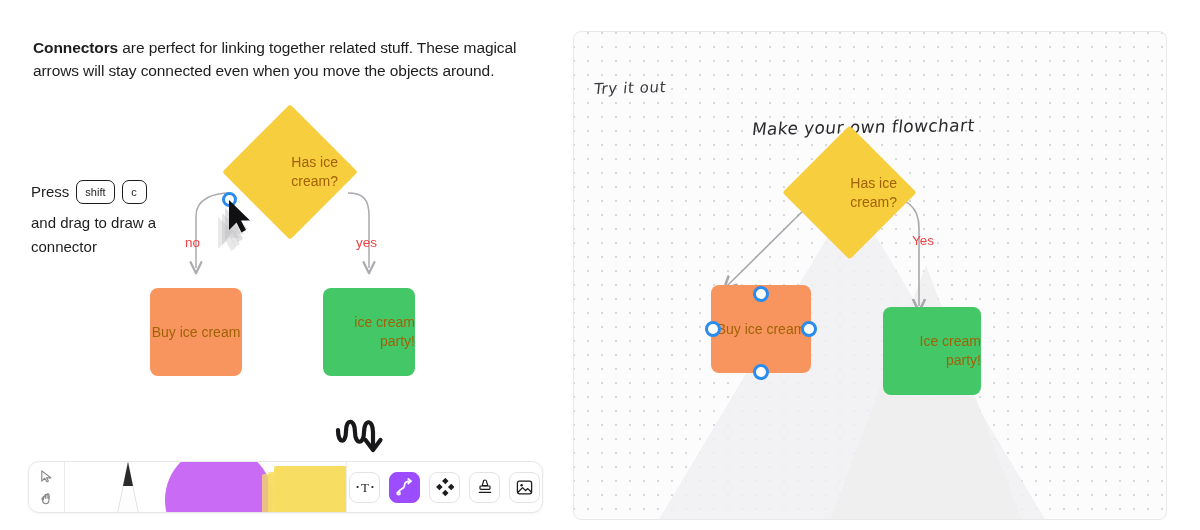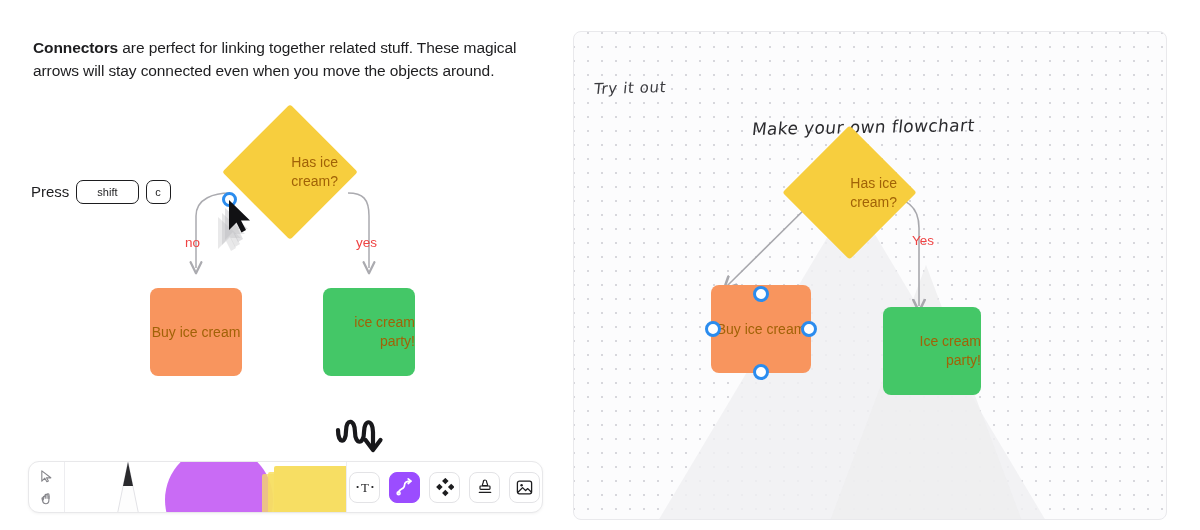--- a/index.html
+++ b/index.html
@@ -48,21 +48,21 @@
   }
   .kbd {
     display: inline-flex;
     align-items: center;
     justify-content: center;
     border: 1.6px solid #1d1d1f;
     border-radius: 7px;
     background: #fff;
     font-size: 11px;
     height: 24px;
-    padding: 0 20px;
+    padding: 0 8px;
     line-height: 1;
     color: #1d1d1f;
   }
   .kbd.key-c { min-width: 25px; padding: 0 6px; }
 
   
   #dblclick-hint {
     position: absolute;
     left: 415px; top: 183px;
     width: 130px;
@@ -248,20 +248,21 @@
 <div id="left-panel">
 
   <p id="intro-paragraph"><span class="strong">Connectors</span><span> are perfect for linking together related stuff. These magical arrows will stay connected even when you move the objects around.</span></p>
 
   <div id="press-hint">
     <div class="kbd-row">
       <span>Press</span>
       <span class="kbd">shift</span>
       <span class="kbd key-c">c</span>
     </div>
+    <div>and drag to draw a connector</div>
   </div>
 
 
   <div id="left-flow">
     <svg width="320" height="260">
       <defs>
         <marker id="ahL" markerWidth="9" markerHeight="9" refX="4.5" refY="4.4" orient="auto">
           <path d="M0.6,0.8 L8,4.4 L0.6,8" fill="none" stroke="#ababb0" stroke-width="1.5" stroke-linecap="round" stroke-linejoin="round"></path>
         </marker>
       </defs>

